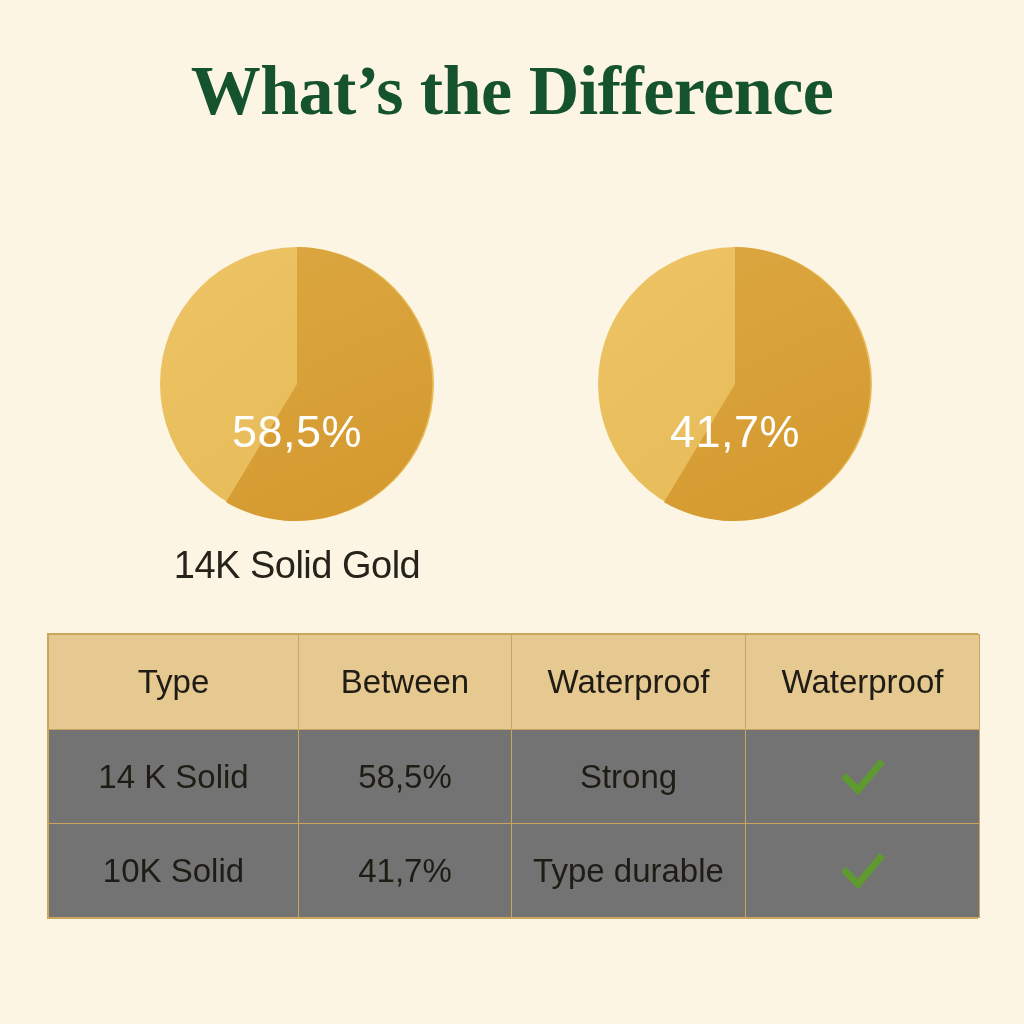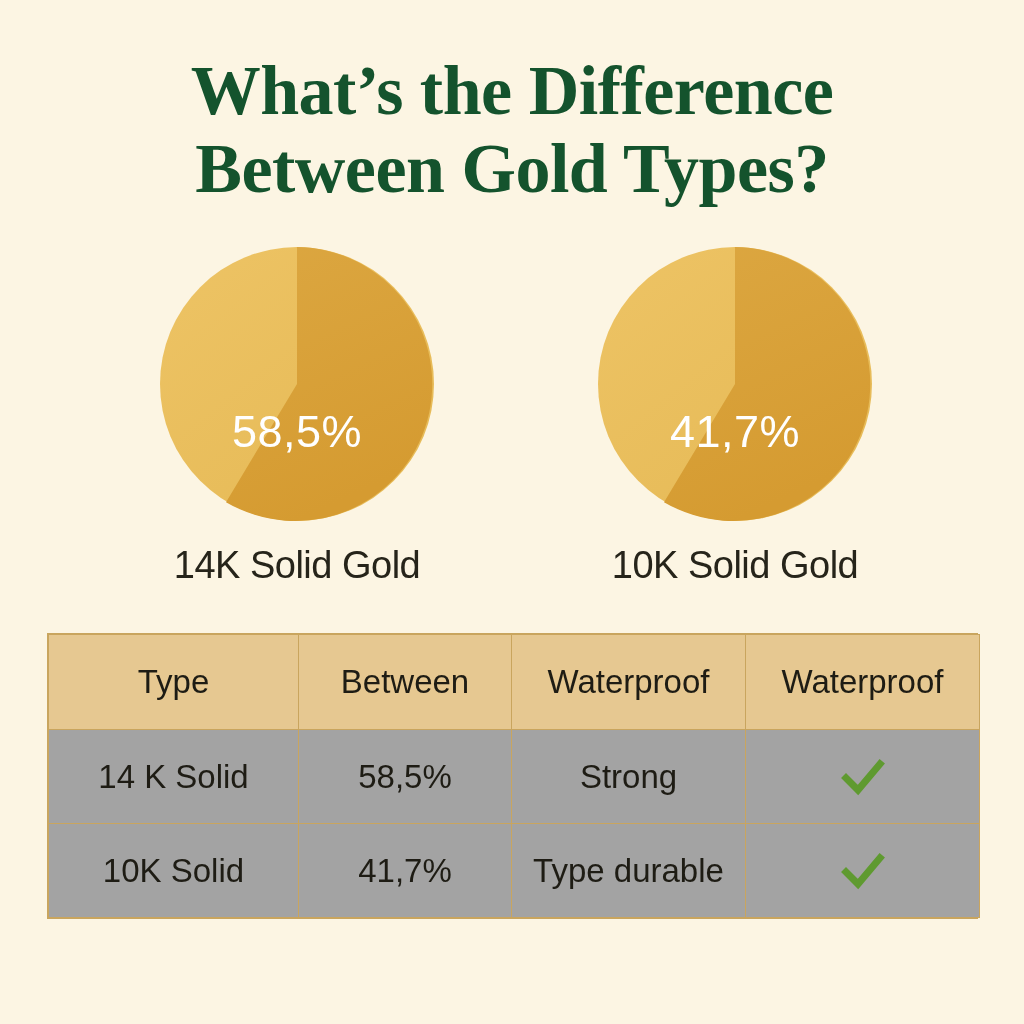--- a/index.html
+++ b/index.html
@@ -106,21 +106,21 @@
     color: #1E1C14;
     font-weight: 400;
   }
   table.compare th {
     background: #E6C891;
     height: 92px;
     font-size: 33px;
     font-weight: 400;
   }
   table.compare td {
-    background: #a3a3a3;
+    background: #737373;
     height: 91px;
     font-size: 33px;
   }
   col.c-type  { width: 250px; }
   col.c-pur   { width: 213px; }
   col.c-dur   { width: 234px; }
   col.c-wat   { width: 234px; }
 
   .check-icon {
     display: inline-block;
@@ -129,21 +129,20 @@
     vertical-align: middle;
   }
 </style>
 </head>
 <body>
 
 <div id="infographic">
 
   <div class="title-block">
     <span class="title-line">What’s the Difference</span>
-    <span class="title-line">Between Gold Types?</span>
   </div>
 
   <div class="pies">
 
     <div class="pie-unit left">
       <div class="pie-wrap">
         <svg class="pie-svg" viewBox="0 0 276 276">
           <defs>
             <linearGradient id="gdark1" x1="0" y1="0" x2="0.35" y2="1">
               <stop offset="0%" stop-color="#DCA741"></stop>
@@ -175,21 +174,20 @@
             <linearGradient id="glight2" x1="0.1" y1="0" x2="0.9" y2="1">
               <stop offset="0%" stop-color="#EDC364"></stop>
               <stop offset="100%" stop-color="#E5B955"></stop>
             </linearGradient>
           </defs>
           <circle cx="138" cy="138" r="137" fill="url(#glight2)"></circle>
           <path d="M138,138 L138,1 A137,137 0 1 1 67.0,256.2 Z" fill="url(#gdark2)"></path>
         </svg>
         <div class="pie-value">41,7%</div>
       </div>
-      <div class="pie-caption">10K Solid Gold</div>
     </div>
 
   </div>
 
   <div class="table-wrap">
     <table class="compare">
       <colgroup>
         <col class="c-type">
           <col class="c-pur">
           <col class="c-dur">

